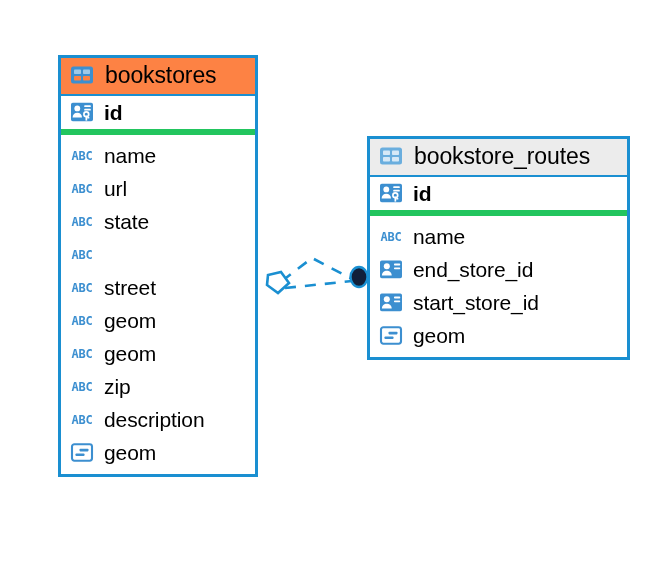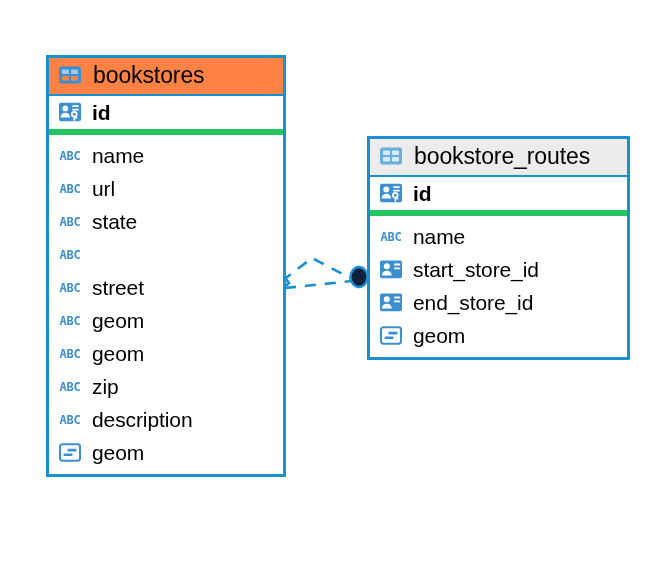--- a/index.html
+++ b/index.html
@@ -106,21 +106,21 @@
 
     <path d="M 282 281 L 312 258 L 352 279" fill="none" stroke="#1a8fd1" stroke-width="2.6" stroke-dasharray="11 9" stroke-linecap="butt"></path>
 
     <path d="M 285 288 L 352 281" fill="none" stroke="#1a8fd1" stroke-width="2.6" stroke-dasharray="11 9" stroke-linecap="butt"></path>
 
     <path d="M 281 272 L 289 283 L 278 293 L 267 285 L 268 275 Z" fill="#ffffff" stroke="#1a8fd1" stroke-width="2.6" stroke-linejoin="miter"></path>
 
     <ellipse cx="359" cy="277" rx="8.5" ry="10" fill="#11203a" stroke="#1a8fd1" stroke-width="2.4"></ellipse>
   </svg>
 
-  <div class="entity" id="entity-bookstores" style="left:46px; top:55px; width:240px;">
+  <div class="entity" id="entity-bookstores" style="left:58px; top:55px; width:200px;">
 
     <div class="entity-header accent">
       <span class="icon">
         <svg width="24" height="20" viewBox="0 0 24 20">
           <rect x="1" y="1.5" width="22" height="17" rx="2.5" fill="#3c8fd0"></rect>
           <rect x="4" y="4.5" width="7" height="4.5" rx="0.8" fill="#9fc9e8"></rect>
           <rect x="13" y="4.5" width="7" height="4.5" rx="0.8" fill="#9fc9e8"></rect>
           <rect x="4" y="11" width="7" height="4.5" rx="0.8" fill="#fd8244"></rect>
           <rect x="13" y="11" width="7" height="4.5" rx="0.8" fill="#fd8244"></rect>
         </svg>
@@ -277,33 +277,33 @@
         <div class="field-row">
           <span class="icon">
             <svg width="24" height="21" viewBox="0 0 24 21">
               <path d="M1 3.3a1.8 1.8 0 0 1 1.8-1.8h18.4A1.8 1.8 0 0 1 23 3.3v14.2a1.8 1.8 0 0 1-1.8 1.8H2.8A1.8 1.8 0 0 1 1 17.5z" fill="#3c8fd0"></path>
               <circle cx="7.8" cy="7.3" r="3" fill="#ffffff"></circle>
               <path d="M2.9 16.6c0-2.9 2.2-4.8 4.9-4.8s4.9 1.9 4.9 4.8z" fill="#ffffff"></path>
               <rect x="15" y="4.6" width="6.2" height="1.9" rx="0.7" fill="#ffffff"></rect>
               <rect x="15" y="8.4" width="6.2" height="1.9" rx="0.7" fill="#ffffff"></rect>
             </svg>
           </span>
-          <span class="field-label">start_store_id</span>
+          <span class="field-label">end_store_id</span>
         </div>
         <div class="field-row">
           <span class="icon">
             <svg width="24" height="21" viewBox="0 0 24 21">
               <path d="M1 3.3a1.8 1.8 0 0 1 1.8-1.8h18.4A1.8 1.8 0 0 1 23 3.3v14.2a1.8 1.8 0 0 1-1.8 1.8H2.8A1.8 1.8 0 0 1 1 17.5z" fill="#3c8fd0"></path>
               <circle cx="7.8" cy="7.3" r="3" fill="#ffffff"></circle>
               <path d="M2.9 16.6c0-2.9 2.2-4.8 4.9-4.8s4.9 1.9 4.9 4.8z" fill="#ffffff"></path>
               <rect x="15" y="4.6" width="6.2" height="1.9" rx="0.7" fill="#ffffff"></rect>
               <rect x="15" y="8.4" width="6.2" height="1.9" rx="0.7" fill="#ffffff"></rect>
             </svg>
           </span>
-          <span class="field-label">end_store_id</span>
+          <span class="field-label">start_store_id</span>
         </div>
         <div class="field-row">
           <span class="icon">
             <svg width="24" height="21" viewBox="0 0 24 21">
               <rect x="2" y="2.2" width="20" height="16.5" rx="2.4" fill="none" stroke="#3c8fd0" stroke-width="2.1"></rect>
               <rect x="9.5" y="6.8" width="9" height="2.6" rx="0.8" fill="#3c8fd0"></rect>
               <rect x="5.5" y="11.4" width="9" height="2.6" rx="0.8" fill="#3c8fd0"></rect>
             </svg>
           </span>
           <span class="field-label">geom</span>

